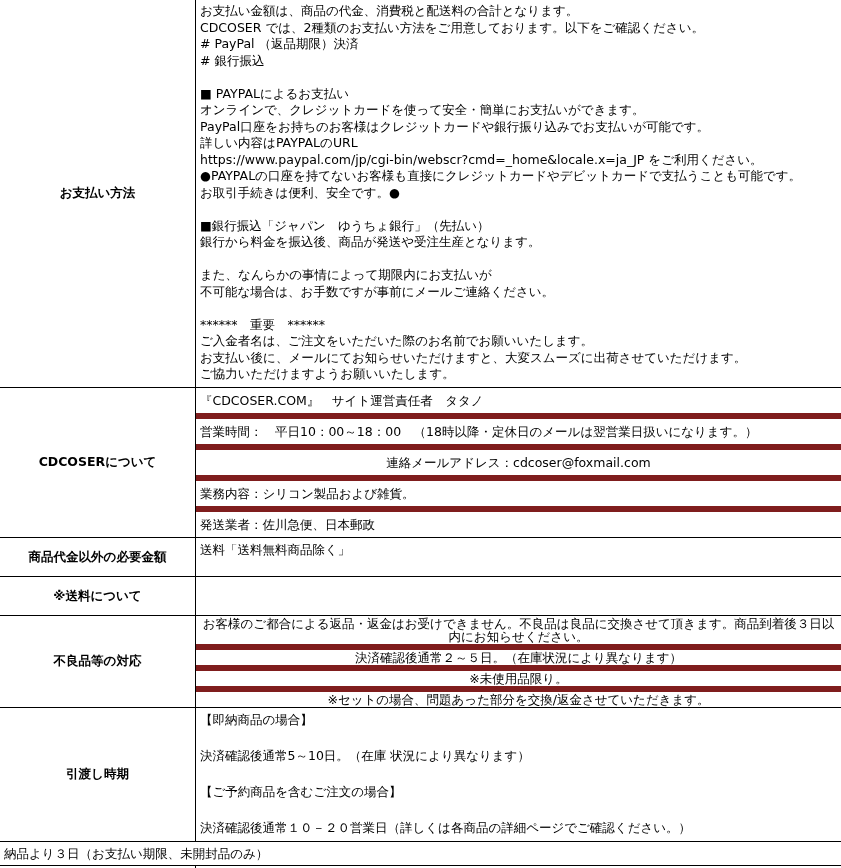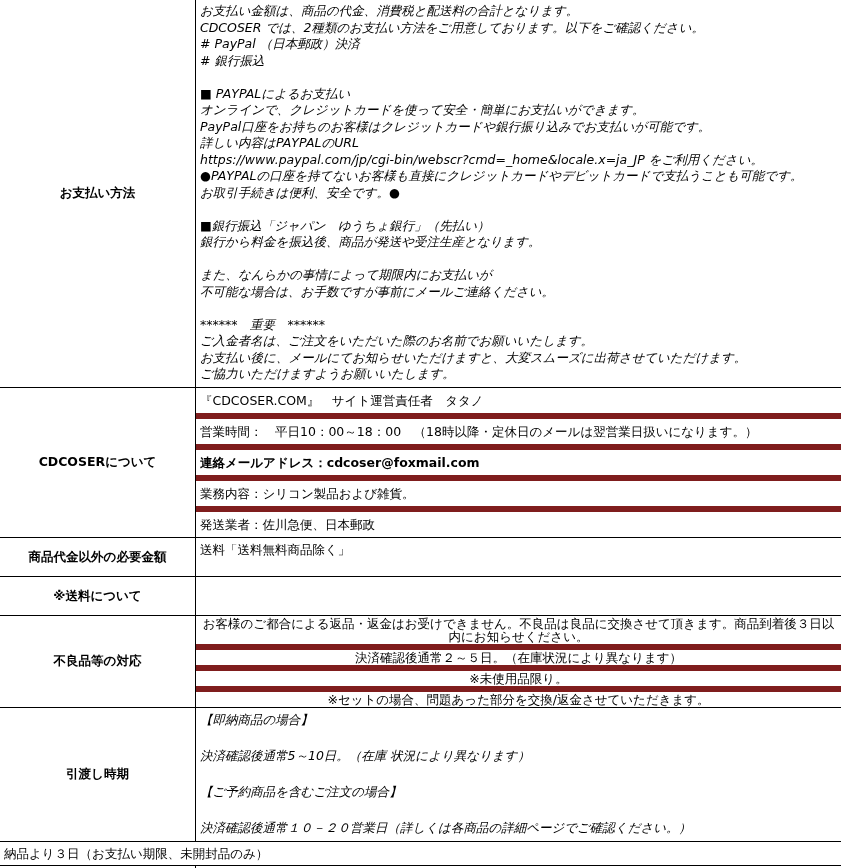--- a/index.html
+++ b/index.html
@@ -18,45 +18,45 @@
     border-right: 1px solid #000000;
     display: flex;
     align-items: center;
     justify-content: center;
     text-align: center;
     font-weight: bold;
     padding: 11px;
     line-height: 16px;
   }
   .ccell { flex: 1 1 auto; min-width: 0; }
-  .lines-block { padding: 3px 0 4px 0; font-style: italic; }
+  .lines-block { padding: 3px 0 4px 0; }
   .line { line-height: 16.5px; min-height: 16.5px; padding: 0 4px; }
   .delivery-lines .line { line-height: 18px; min-height: 18px; }
   .sub-row {
     border-bottom: 6px solid #7f1d1d;
     padding: 4px 4px;
     line-height: 17px;
   }
   .sub-row:last-child { border-bottom: none; }
   .tight .sub-row { padding: 1px 4px; line-height: 13px; text-align: center; }
   .single { padding: 3px 4px; line-height: 17px; }
-  .bold { font-weight: bold; }
+  .bold { font-weight: normal; text-align: center; }
 </style>
 </head>
 <body>
 
 <div class="page">
   <div class="policy-table">
 
     <div class="prow">
       <div class="hcell">お支払い方法</div>
       <div class="ccell lines-block">
           <div class="line">お支払い金額は、商品の代金、消費税と配送料の合計となります。</div>
           <div class="line">CDCOSER では、2種類のお支払い方法をご用意しております。以下をご確認ください。</div>
-          <div class="line"># PayPal （日本郵政）決済</div>
+          <div class="line"># PayPal （返品期限）決済</div>
           <div class="line"># 銀行振込</div>
           <div class="line"></div>
           <div class="line">■ PAYPALによるお支払い</div>
           <div class="line">オンラインで、クレジットカードを使って安全・簡単にお支払いができます。</div>
           <div class="line">PayPal口座をお持ちのお客様はクレジットカードや銀行振り込みでお支払いが可能です。</div>
           <div class="line">詳しい内容はPAYPALのURL</div>
           <div class="line">https://www.paypal.com/jp/cgi-bin/webscr?cmd=_home&amp;locale.x=ja_JP をご利用ください。</div>
           <div class="line">●PAYPALの口座を持てないお客様も直接にクレジットカードやデビットカードで支払うことも可能です。</div>
           <div class="line">お取引手続きは便利、安全です。●</div>
           <div class="line"></div>

